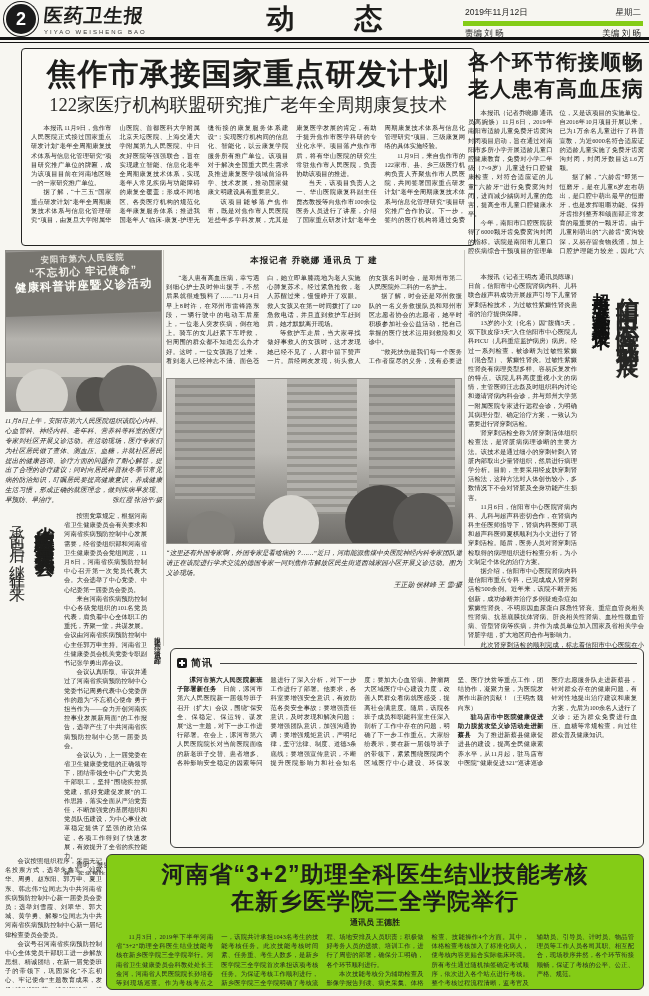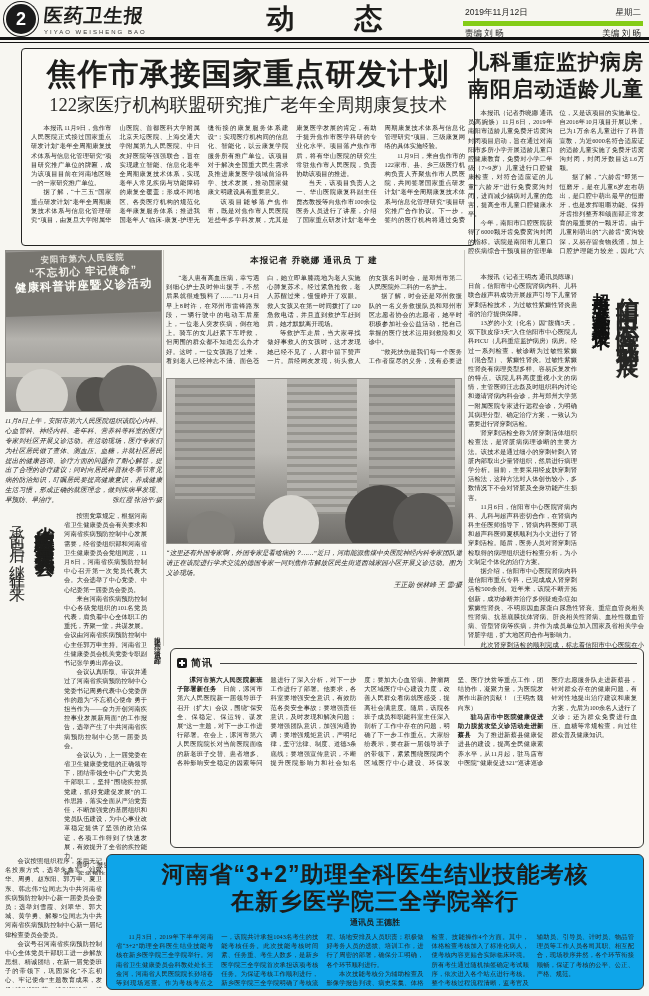--- a/index.html
+++ b/index.html
@@ -101,21 +101,21 @@
                 padding-top:120px; letter-spacing:1px; }
   .cdc-cont { position:absolute; left:5px; top:856px; width:97px; height:132px; overflow:hidden; }
 
   
   .briefs { position:absolute; left:170px; top:648px; width:474px; height:200px; padding:7px 6px; }
   .briefs-body { margin-top:5px; height:162px; overflow:hidden; column-count:5; column-gap:8px; }
   .brief-title { font-weight:bold; font-family:"Liberation Sans",sans-serif; }
 
   
   .exam { position:absolute; left:106px; top:854px; width:538px; height:136px; padding:6px 9px 5px;
-          border:1px solid #3c3c3a; border-radius:6px; background:#0ea5e9; }
+          border:1px solid #3c3c3a; border-radius:6px; background:#84cc16; }
   .exam-headline { text-align:center; font:bold 23px/27px "Liberation Sans",sans-serif; letter-spacing:1px; }
   .exam-byline { text-align:center; font:bold 8px "Liberation Sans",sans-serif; margin-top:2px; }
   .exam-body { margin-top:4px; height:62px; overflow:hidden; column-count:5; column-gap:8px; }
 </style>
 </head>
 <body>
 
 <div class="page">
 
   <div class="masthead">
@@ -149,22 +149,22 @@
         <p class="para">11月9日，来自焦作市的122家市、县、乡三级医疗机构负责人齐聚焦作市人民医院，共同签署国家重点研发计划“老年全周期康复技术体系与信息化管理研究”项目研究推广合作协议。下一步，签约的医疗机构将通过免费学习该项目的一些最新研究成果，并将其运用到实践当中，这将有利于提升焦作地区老年人健康状态与生活质量。 （王正勋 侯林峰 秦 晓）</p>
       </div>
   </div>
 
   <div class="vline" style="left:163px; top:250px; height:396px;"></div>
   <div class="vline" style="left:464px; top:250px; height:396px;"></div>
 
   <div class="rightcol">
     <div>
       <div class="ny-headline">
-        <div>儿科重症监护病房</div>
-        <div>南阳启动适龄儿童</div>
+        <div>各个环节衔接顺畅</div>
+        <div>老人患有高血压病</div>
       </div>
       <div class="ny-body bodytext">
           <p class="para">本报讯（记者乔晓娜 通讯员高婉焕）11月6日，2019年南阳市适龄儿童免费牙齿窝沟封闭项目启动，旨在通过对南阳市多所小学开展适龄儿童口腔健康教育，免费对小学二年级（7~9岁）儿童进行口腔健康检查，对符合适应证的儿童“六龄牙”进行免费窝沟封闭，进而减少龋病对儿童的危害，提高全市儿童口腔健康水平。</p>
           <p class="para">今年，南阳市口腔医院获得了6000颗牙齿免费窝沟封闭的指标。该院是南阳市儿童口腔疾病综合干预项目的管理单位，又是该项目的实施单位。自2016年10月项目开展以来，已为1万余名儿童进行了科普宣教，为近6000名符合适应证的适龄儿童实施了免费牙齿窝沟封闭，封闭牙数目达1.6万颗。</p>
           <p class="para">据了解，“六龄齿”即第一恒磨牙，是在儿童6岁左右萌出，是口腔中萌出最早的恒磨牙，也是发挥咀嚼功能、保持牙齿排列整齐和颌面部正常发育的最重要的一颗牙齿。由于儿童刚萌出的“六龄齿”窝沟较深，又易存留食物残渣，加上口腔护理能力较差，因此“六龄齿”也是患龋齿率最高的牙齿。专家介绍，窝沟封闭就是用无毒无害的流动性树脂材料将凹凸不平的窝沟部位填充起来，形成一层保护性屏障，阻止细菌及食物残渣的存留，从而达到预防龋齿的目的。</p>
         </div>
     </div>
 
     <div class="xy bodytext">
       <span class="xy-headline">

